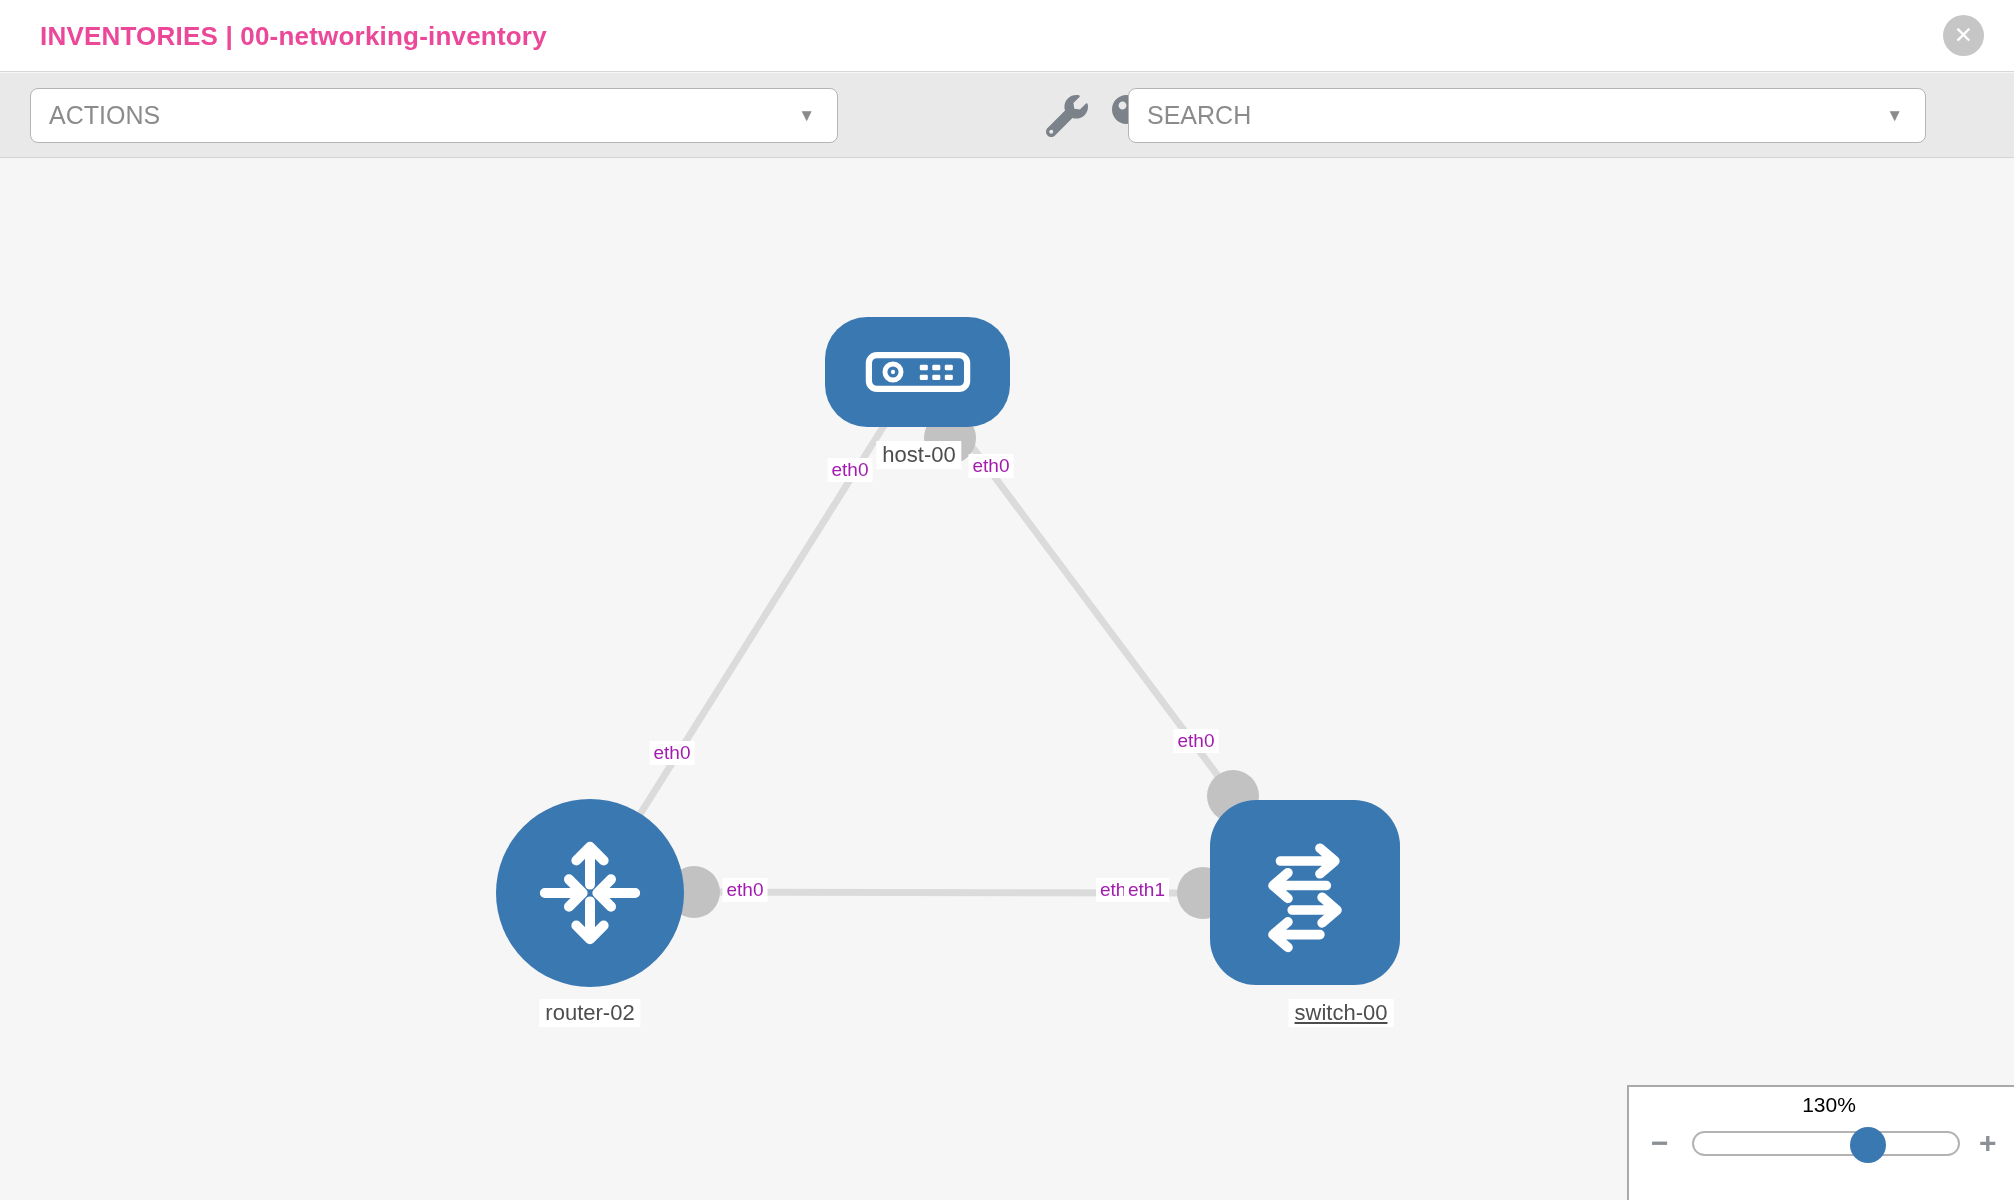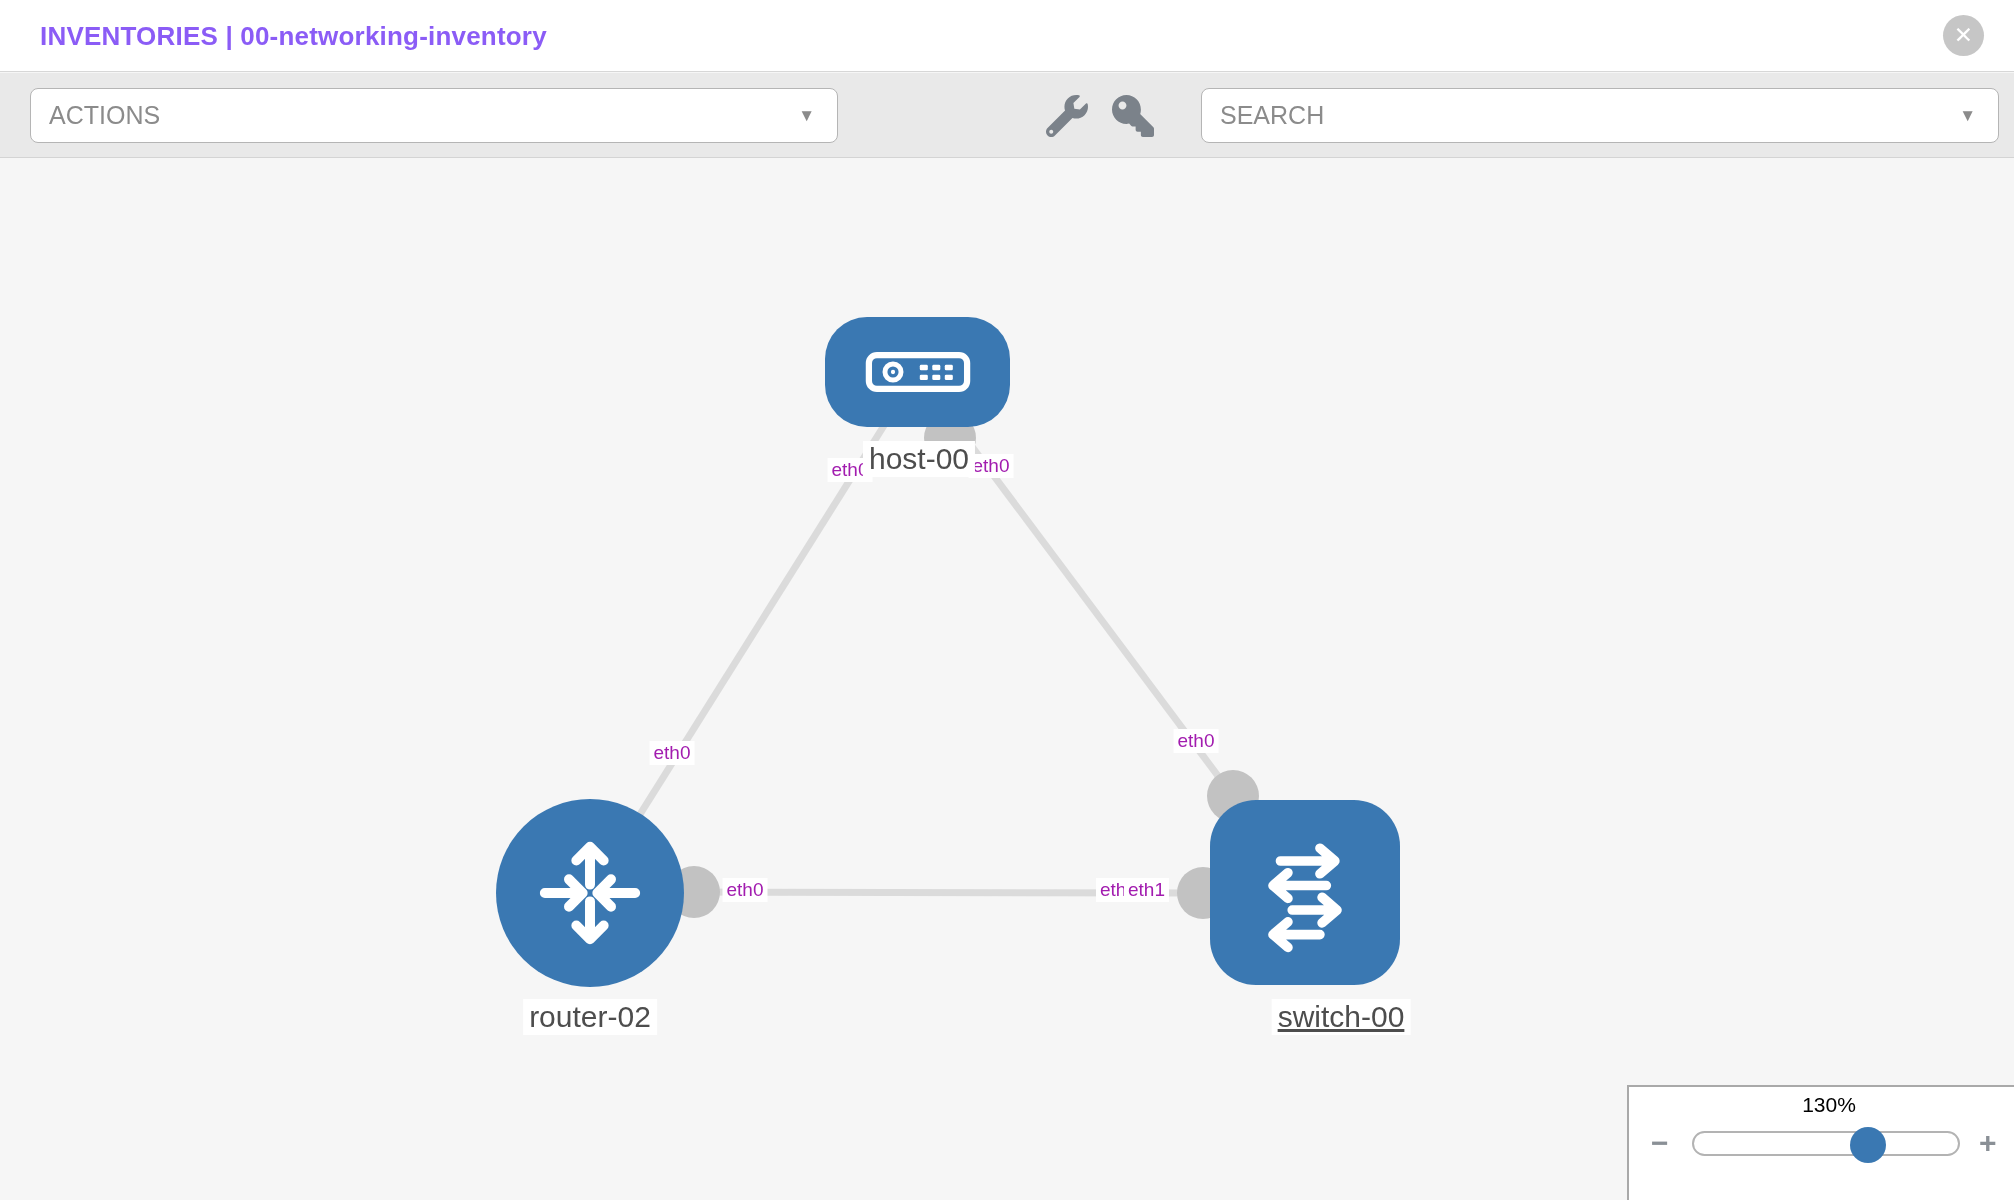--- a/index.html
+++ b/index.html
@@ -3,53 +3,53 @@
 <meta charset="utf-8">
 <style>
   * { margin:0; padding:0; box-sizing:border-box; }
   html,body { width:2014px; height:1200px; overflow:hidden;
               font-family:"Liberation Sans","DejaVu Sans",sans-serif; background:#f6f6f6; }
 
   
   .header { position:absolute; left:0; top:0; width:2014px; height:72px;
             background:#ffffff; border-bottom:1px solid #d7d7d7; }
   .header-title { position:absolute; left:40px; top:0; line-height:72px;
-                  font-size:26px; font-weight:bold; color:#8b5cf6; letter-spacing:0.2px; }
+                  font-size:26px; font-weight:bold; color:#ec4899; letter-spacing:0.2px; }
   .close-btn { position:absolute; left:1943px; top:15px; width:41px; height:41px;
                border-radius:50%; background:#c6c6c6; cursor:pointer;
                display:flex; align-items:center; justify-content:center; }
   .close-btn span { color:#ffffff; font-size:23px; font-weight:bold; line-height:1; }
 
   
   .toolbar { position:absolute; left:0; top:73px; width:2014px; height:85px;
              background:#e9e9e9; border-bottom:1px solid #d4d4d4; }
   .select-box { position:absolute; top:15px; height:55px; background:#ffffff;
                 border:1px solid #b5b5b5; border-radius:8px; }
   .select-box .sel-label { position:absolute; left:18px; top:0; line-height:53px;
                            font-size:25px; color:#8b8b8b; }
   .select-box .sel-arrow { position:absolute; right:22px; top:0; line-height:53px;
                            font-size:17px; color:#8b8b8b; }
   .actions-box { left:30px; width:808px; }
-  .search-box  { left:1201px; width:798px;text-align:center; }
+  .search-box  { left:1128px; width:798px;text-align:center; }
   .tool-icon { position:absolute; top:22px; width:42px; height:42px; cursor:pointer; }
   .wrench-icon { left:1046px; }
   .key-icon { left:1112px; }
 
   
   .canvas { position:absolute; left:0; top:159px; width:2014px; height:1041px;
             background:#f6f6f6; }
   .links-layer { position:absolute; left:0; top:0; }
 
   .node { position:absolute; background:#3a78b2; display:flex;
           align-items:center; justify-content:center; cursor:pointer; }
   .node-host   { left:825px; top:158px; width:185px; height:110px; border-radius:42px; }
   .node-router { left:496px; top:640px; width:188px; height:188px; border-radius:50%; }
   .node-switch { left:1210px; top:641px; width:190px; height:185px; border-radius:46px; }
 
-  .node-label { position:absolute; background:#ffffff; color:#4d4d4d; font-size:30px;
+  .node-label { position:absolute; background:#ffffff; color:#4d4d4d; font-size:22px;
                 padding:1px 6px; white-space:nowrap; transform:translateX(-50%); }
   .port-label { position:absolute; background:#ffffff; color:#a21caf; font-size:19px;
                 padding:1px 4px; white-space:nowrap; transform:translateX(-50%); }
   .port-label.raw { transform:none; }
 
   
   .zoom-panel { position:absolute; left:1627px; top:1085px; width:420px; height:135px;
                 background:#ffffff; border:2px solid #a9a9a9; }
   .zoom-level { position:absolute; left:150px; top:6px; width:100px; text-align:center;
                 font-size:21px; color:#000000; }

